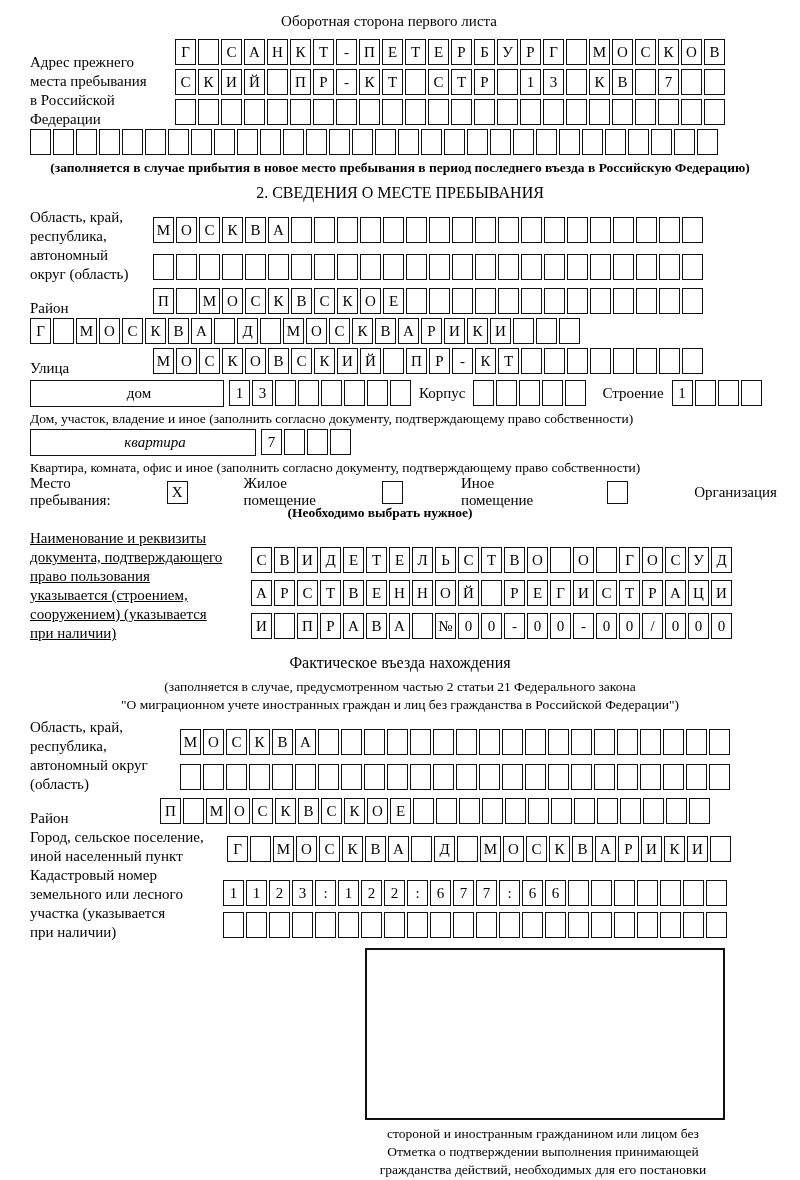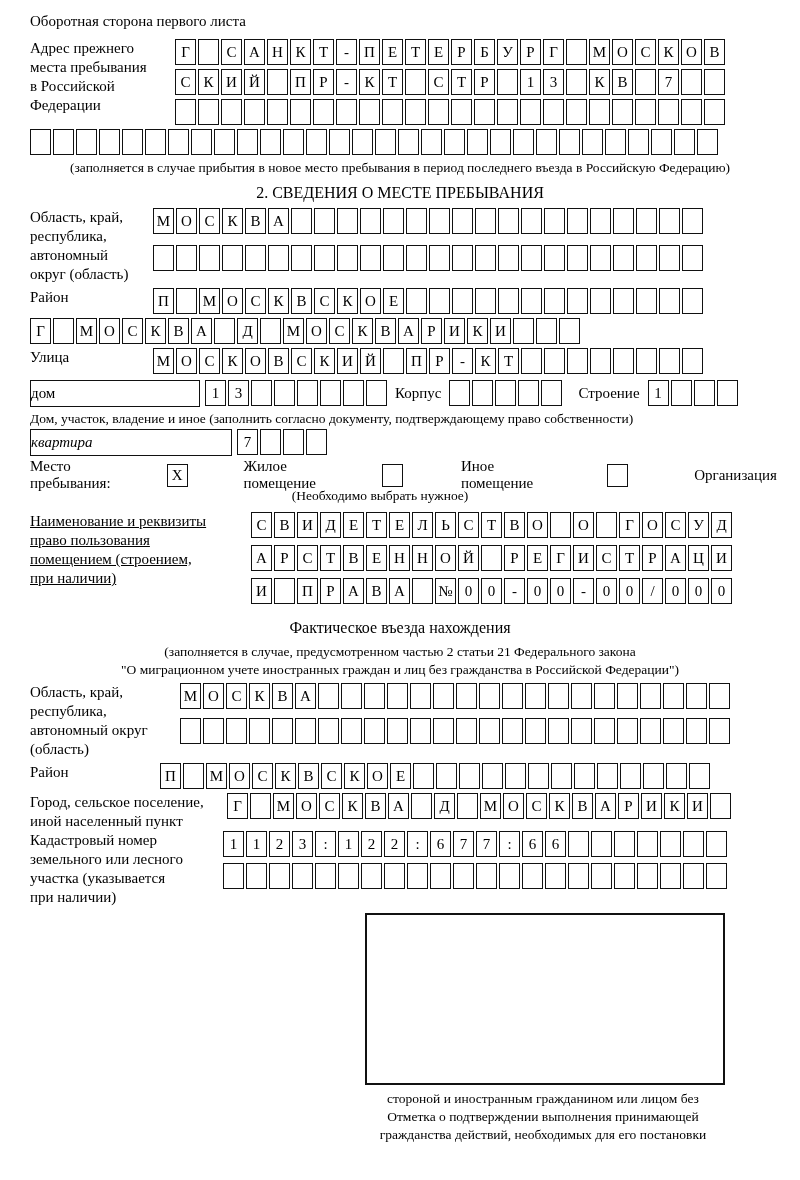--- a/index.html
+++ b/index.html
@@ -1,37 +1,37 @@
 <!DOCTYPE html>
 <html lang="ru"><head>
 <meta charset="utf-8">
 <style>
   html,body{margin:0;padding:0;background:#fff;color:#000;}
   body{width:800px;font-family:"Liberation Serif","DejaVu Serif",serif;}
   .page{width:740px;padding:12px 30px 8px 30px;}
 
-  .header-note{text-align:left;font-size:15px;line-height:19px;padding-right:22px;}
+  .header-note{text-align:center;font-size:15px;line-height:19px;padding-right:22px;}
 
   
   .boxrow{white-space:nowrap;height:27px;margin-bottom:3px;font-size:0;}
   .cell{display:inline-block;width:19px;height:24px;border:1.5px solid #111;margin-right:2px;
         text-align:center;font-size:15px;line-height:24px;vertical-align:top;background:#fff;}
-  .frow{display:flex;align-items:flex-start;}
+  .frow{display:flex;align-items:flex-end;}
   .flabel{flex:none;font-size:15px;line-height:19px;}
   .rows{flex:1 1 auto;}
 
   .w145{width:145px;} .w123{width:123px;} .w148{width:148px;} .w221{width:221px;text-decoration:underline;}
   .w150{width:150px;} .w130{width:130px;} .w197{width:197px;} .w193{width:193px;}
 
   .note{font-size:13.5px;line-height:17px;}
-  .note-center{text-align:center;}
+  .note-center{text-align:center;font-weight:bold;}
   .sec-title{font-weight:normal;font-size:16px;text-align:center;line-height:20px;margin:7px 0 5px 0;}
 
   .wbox{display:inline-block;border:1.5px solid #111;height:25px;line-height:25px;
-        font-size:15px;vertical-align:top;background:#fff;}
+        text-align:center;font-size:15px;vertical-align:top;background:#fff;padding-left:24px;}
   .inline-lbl{display:inline-block;font-size:15px;line-height:27px;vertical-align:top;}
 
   .dom-row,.kv-row{white-space:nowrap;height:30px;margin-top:2px;}
   .mesto-row{display:flex;align-items:center;margin-top:4px;height:24px;font-size:15px;gap:48px;}
   .cb{display:inline-block;width:19px;height:21px;border:1.5px solid #111;text-align:center;
       font-size:15px;line-height:21px;flex:none;background:#fff;}
 
   .mt4{margin-top:4px;} .mt8{margin-top:8px;} .mt10{margin-top:10px;}
 
   .fact-note{font-size:13.5px;line-height:18px;text-align:center;}
@@ -100,37 +100,40 @@
   </div>
 
   <div class="dom-row">
     <span class="wbox" style="width:168px;margin-right:5px;">дом</span><span><span class="cell">1</span><span class="cell">3</span><span class="cell"></span><span class="cell"></span><span class="cell"></span><span class="cell"></span><span class="cell"></span><span class="cell"></span></span><span class="inline-lbl" style="margin:0 8px 0 6px;">Корпус</span><span><span class="cell"></span><span class="cell"></span><span class="cell"></span><span class="cell"></span><span class="cell"></span></span><span class="inline-lbl" style="margin:0 8px 0 14px;">Строение</span><span><span class="cell">1</span><span class="cell"></span><span class="cell"></span><span class="cell"></span></span>
   </div>
   <div class="note">Дом, участок, владение и иное (заполнить согласно документу, подтверждающему право собственности)</div>
 
   <div class="kv-row">
     <span class="wbox" style="width:200px;margin-right:5px;font-style:italic;">квартира</span><span><span class="cell">7</span><span class="cell"></span><span class="cell"></span><span class="cell"></span></span>
   </div>
+  <div class="note">Квартира, комната, офис и иное (заполнить согласно документу, подтверждающему право собственности)</div>
 
   <div class="mesto-row">
     <span>Место пребывания:</span>
     <span class="cb" style="margin-left:8px;">X</span>
     <span style="margin-left:8px;">Жилое помещение</span>
     <span class="cb" style="margin-left:18px;"></span>
     <span style="margin-left:10px;">Иное помещение</span>
     <span class="cb" style="margin-left:26px;"></span>
     <span style="margin-left:18px;">Организация</span>
   </div>
   <div class="note note-center" style="width:420px;margin-left:140px;">(Необходимо выбрать нужное)</div>
 
   <div class="frow mt8">
     <div class="flabel w221">
         <span class="ln">Наименование и реквизиты</span>
+        <span class="ln">документа, подтверждающего</span>
         <span class="ln">право пользования</span>
-        <span class="ln">помещением (строением,</span>
+        <span class="ln">указывается (строением,</span>
+        <span class="ln">сооружением) (указывается</span>
         <span class="ln">при наличии)</span>
       </div>
     <div class="rows">
       <div class="boxrow" style="margin-bottom:6px;"><span class="cell">С</span><span class="cell">В</span><span class="cell">И</span><span class="cell">Д</span><span class="cell">Е</span><span class="cell">Т</span><span class="cell">Е</span><span class="cell">Л</span><span class="cell">Ь</span><span class="cell">С</span><span class="cell">Т</span><span class="cell">В</span><span class="cell">О</span><span class="cell"></span><span class="cell">О</span><span class="cell"></span><span class="cell">Г</span><span class="cell">О</span><span class="cell">С</span><span class="cell">У</span><span class="cell">Д</span></div>
       <div class="boxrow" style="margin-bottom:6px;"><span class="cell">А</span><span class="cell">Р</span><span class="cell">С</span><span class="cell">Т</span><span class="cell">В</span><span class="cell">Е</span><span class="cell">Н</span><span class="cell">Н</span><span class="cell">О</span><span class="cell">Й</span><span class="cell"></span><span class="cell">Р</span><span class="cell">Е</span><span class="cell">Г</span><span class="cell">И</span><span class="cell">С</span><span class="cell">Т</span><span class="cell">Р</span><span class="cell">А</span><span class="cell">Ц</span><span class="cell">И</span></div>
       <div class="boxrow"><span class="cell">И</span><span class="cell"></span><span class="cell">П</span><span class="cell">Р</span><span class="cell">А</span><span class="cell">В</span><span class="cell">А</span><span class="cell"></span><span class="cell">№</span><span class="cell">0</span><span class="cell">0</span><span class="cell">-</span><span class="cell">0</span><span class="cell">0</span><span class="cell">-</span><span class="cell">0</span><span class="cell">0</span><span class="cell">/</span><span class="cell">0</span><span class="cell">0</span><span class="cell">0</span></div>
     </div>
   </div>
 
   <div class="sec-title mt10">Фактическое въезда нахождения</div>

